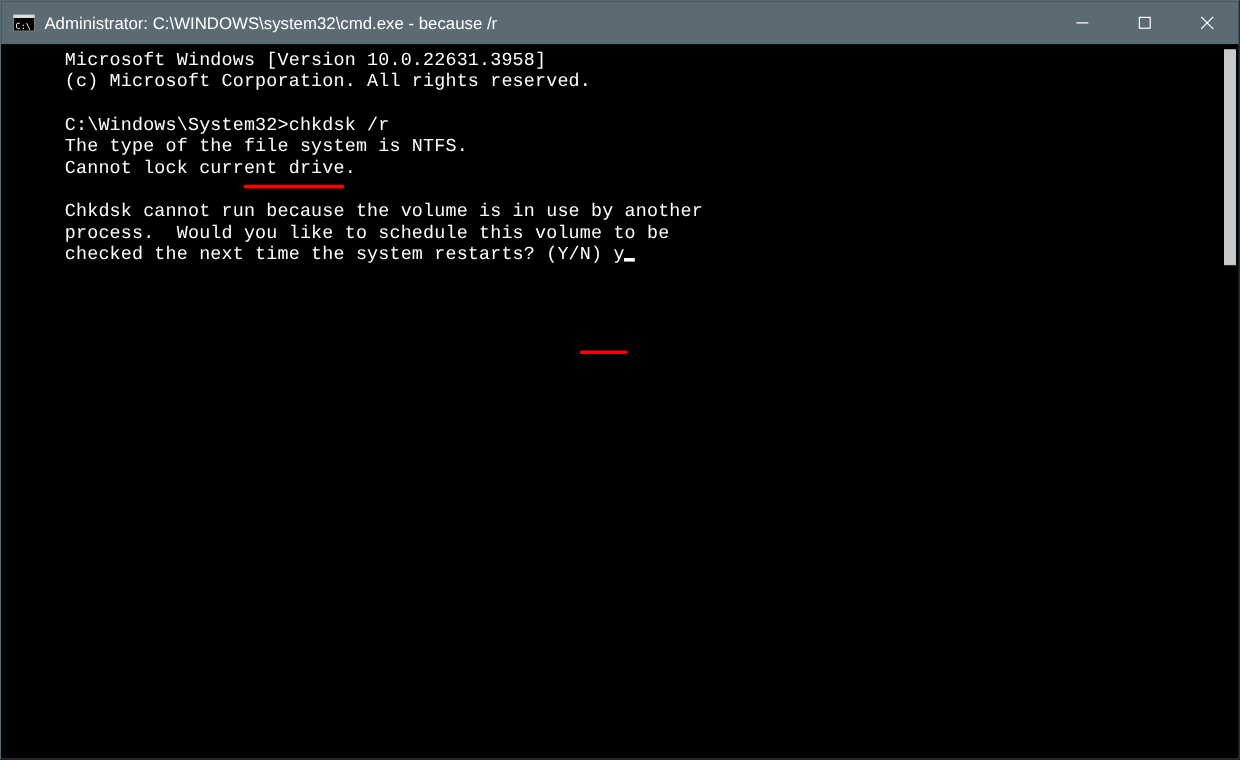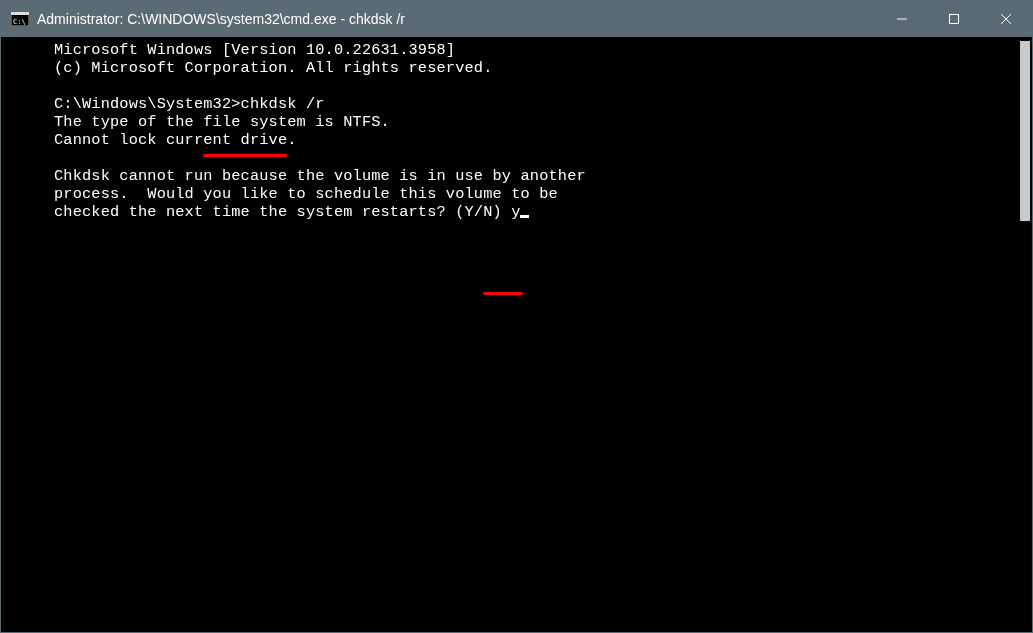--- a/index.html
+++ b/index.html
@@ -112,21 +112,21 @@
 
 <div class="window">
   <div class="titlebar">
     <div class="titlebar-icon">
       <svg width="18" height="14" viewBox="0 0 18 14">
         <rect x="0" y="0" width="18" height="14" fill="#000" stroke="#aaa" stroke-width="1"></rect>
         <rect x="0" y="0" width="18" height="3" fill="#ddd"></rect>
         <text x="2" y="12" font-family="Consolas,monospace" font-size="7" fill="#fff">C:\</text>
       </svg>
     </div>
-    <div class="titlebar-title">Administrator: C:\WINDOWS\system32\cmd.exe - chkdsk  /r</div>
+    <div class="titlebar-title">Administrator: C:\WINDOWS\system32\cmd.exe - because  /r</div>
     <div class="window-controls">
       <div class="win-btn">
         <svg width="12" height="12" viewBox="0 0 12 12">
             <line x1="1" y1="6" x2="11" y2="6" stroke-width="1"></line>
           </svg>
       </div>
       <div class="win-btn">
         <svg width="12" height="12" viewBox="0 0 12 12">
             <rect x="1.5" y="1.5" width="9" height="9" stroke-width="1"></rect>
           </svg>

